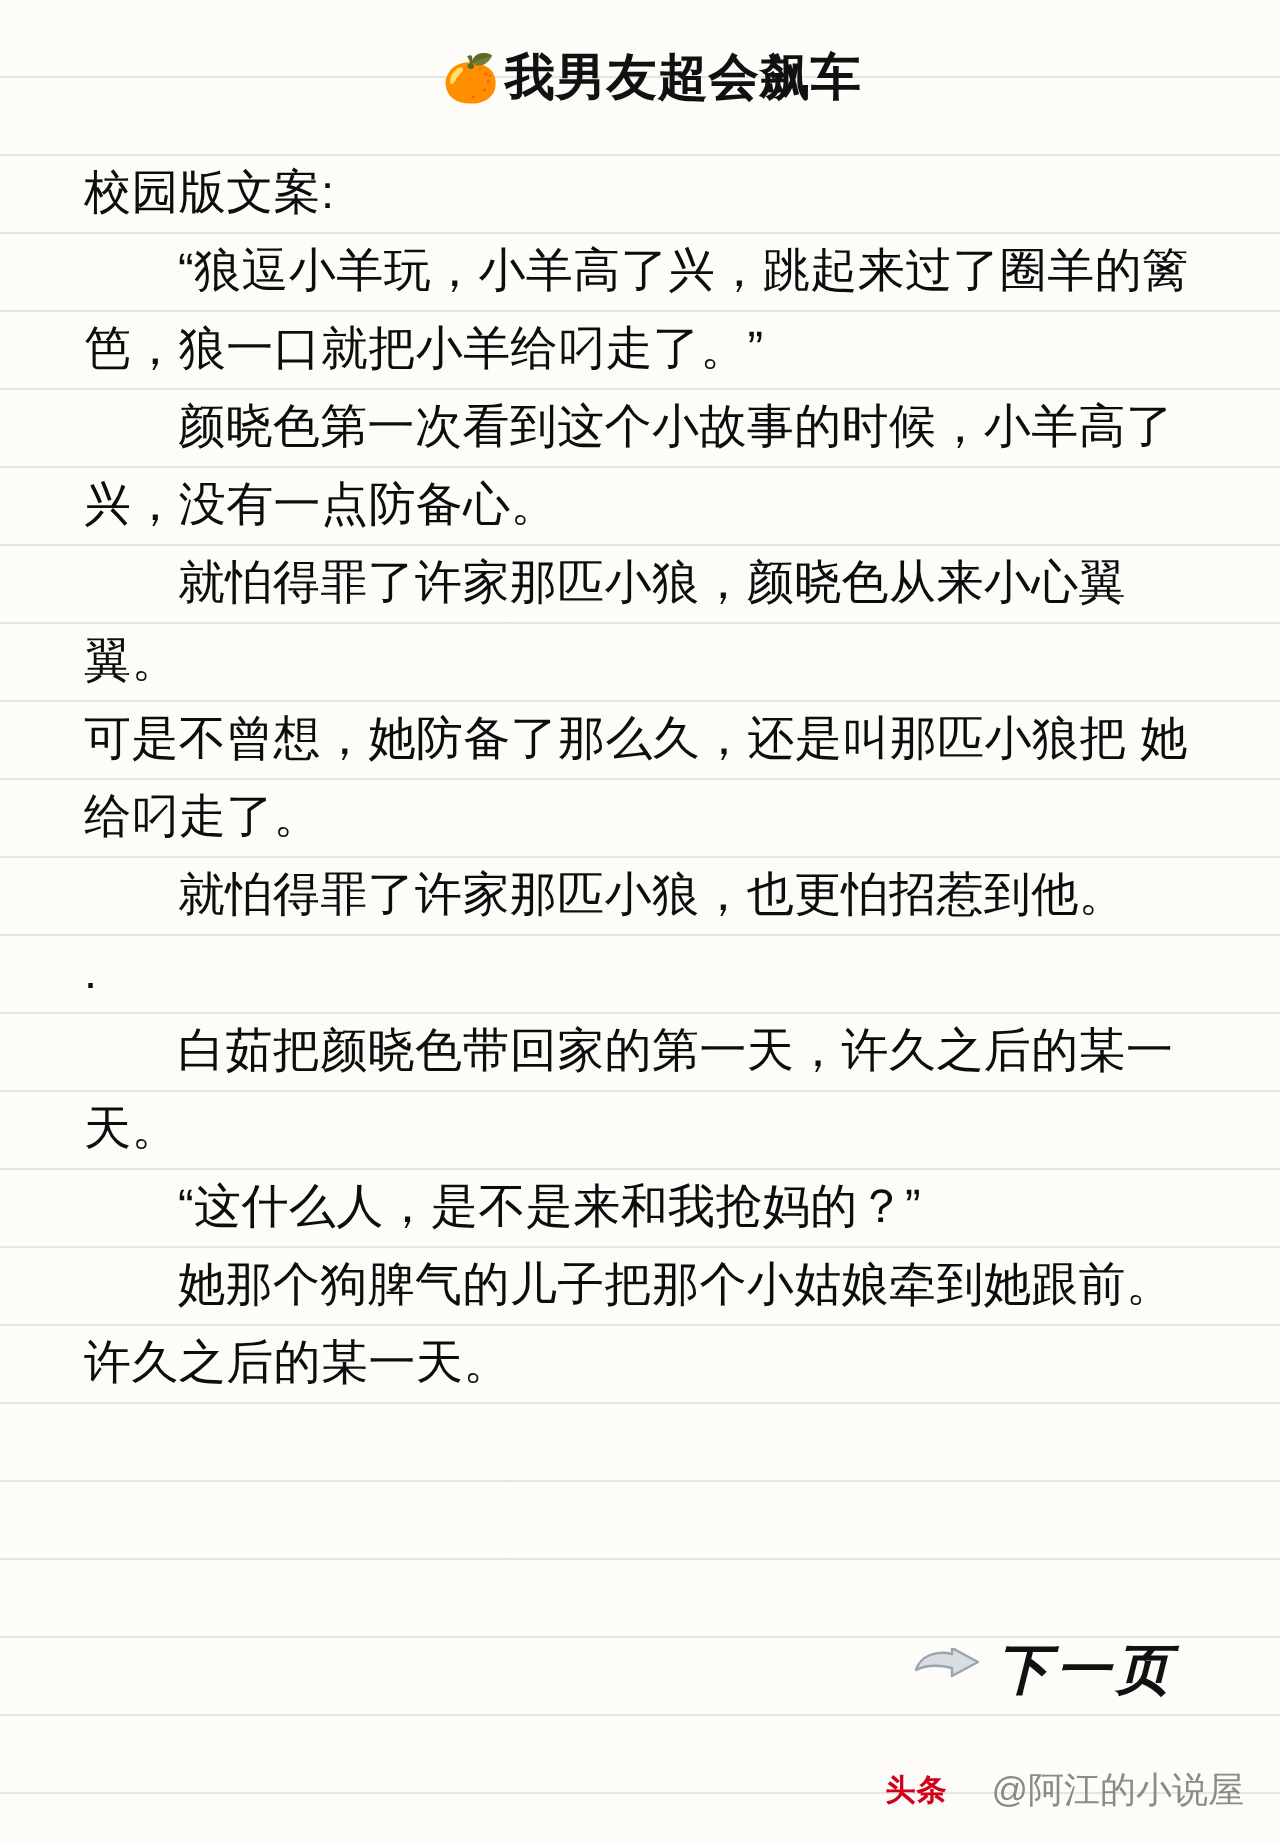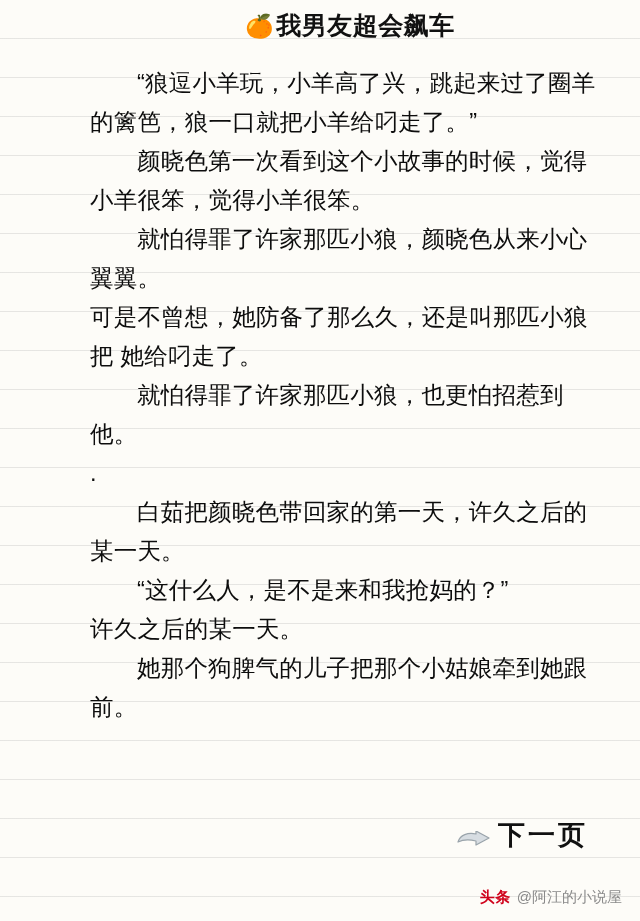--- a/index.html
+++ b/index.html
@@ -30,22 +30,21 @@
       rgba(0,0,0,0) 0px,
       rgba(0,0,0,0) 38px,
       rgba(170,170,170,0.28) 38px,
       rgba(170,170,170,0.28) 39px
     );
     pointer-events: none;
   }
   .content {
     position: relative;
     z-index: 2;
-    padding: 9px 30px 0 42px;
-    margin-left: 48px;
+    padding: 22px 30px 0 42px;
   }
   .title {
     text-align: center;
     font-size: 25px;
     font-weight: bold;
     color: #111111;
     letter-spacing: 0.5px;
     margin: 0 0 22px 0;
     white-space: nowrap;
   }
@@ -68,78 +67,80 @@
     font-size: 23.5px;
     line-height: 39px;
     color: #0d0d0d;
     margin: 0;
   }
   .next-page {
     position: absolute;
     right: 52px;
     bottom: 68px;
     display: flex;
-    align-items: flex-end;
+    align-items: center;
     gap: 8px;
     z-index: 3;
+    font-style: italic;
   }
   .next-page .arrow-icon {
     display: inline-block;
     width: 34px;
     height: 22px;
     position: relative;
   }
   .next-page .arrow-icon svg { display: block; }
   .next-page .np-label {
     font-size: 27px;
     font-weight: bold;
     color: #111111;
     letter-spacing: 3px;
   }
   .footer {
     position: absolute;
     right: 18px;
     bottom: 14px;
     display: flex;
     align-items: center;
-    gap: 6px;
+    gap: 22px;
     z-index: 3;
   }
   .footer .tt-logo {
     font-size: 15px;
     color: #d0021b;
     font-weight: bold;
     letter-spacing: 0.5px;
   }
   .footer .tt-user {
-    font-size: 15px;
+    font-size: 18px;
     color: #8a8a8a;
   }
 </style>
 </head>
 <body>
 
 <div class="page">
   <div class="ruling"></div>
 
   <div class="content">
     <div class="title">
       <span class="emoji">🍊</span><span>我男友超会飙车</span>
     </div>
 
+    <p class="para">校园版文案:</p>
     <p class="para indent">“狼逗小羊玩，小羊高了兴，跳起来过了圈羊的篱笆，狼一口就把小羊给叼走了。”</p>
-    <p class="para indent">颜晓色第一次看到这个小故事的时候，觉得小羊很笨，觉得小羊很笨。</p>
+    <p class="para indent">颜晓色第一次看到这个小故事的时候，小羊高了兴，没有一点防备心。</p>
     <p class="para indent">就怕得罪了许家那匹小狼，颜晓色从来小心翼翼。</p>
     <p class="para">可是不曾想，她防备了那么久，还是叫那匹小狼把 她给叼走了。</p>
     <p class="para indent">就怕得罪了许家那匹小狼，也更怕招惹到他。</p>
     <p class="dot-line">.</p>
     <p class="para indent">白茹把颜晓色带回家的第一天，许久之后的某一天。</p>
     <p class="para indent">“这什么人，是不是来和我抢妈的？”</p>
+    <p class="para indent">她那个狗脾气的儿子把那个小姑娘牵到她跟前。</p>
     <p class="para">许久之后的某一天。</p>
-    <p class="para indent">她那个狗脾气的儿子把那个小姑娘牵到她跟前。</p>
   </div>
 
   <div class="next-page">
     <span class="arrow-icon">
       <svg width="34" height="22" viewBox="0 0 34 22" xmlns="http://www.w3.org/2000/svg">
         <path d="M2 11 C4 4, 12 1, 20 3 L20 0 L33 7 L20 14 L20 10 C12 8, 6 9, 2 11 Z" fill="#d7dde2" stroke="#9aa4ab" stroke-width="1.2" stroke-linejoin="round"></path>
       </svg>
     </span>
     <span class="np-label">下一页</span>
   </div>

